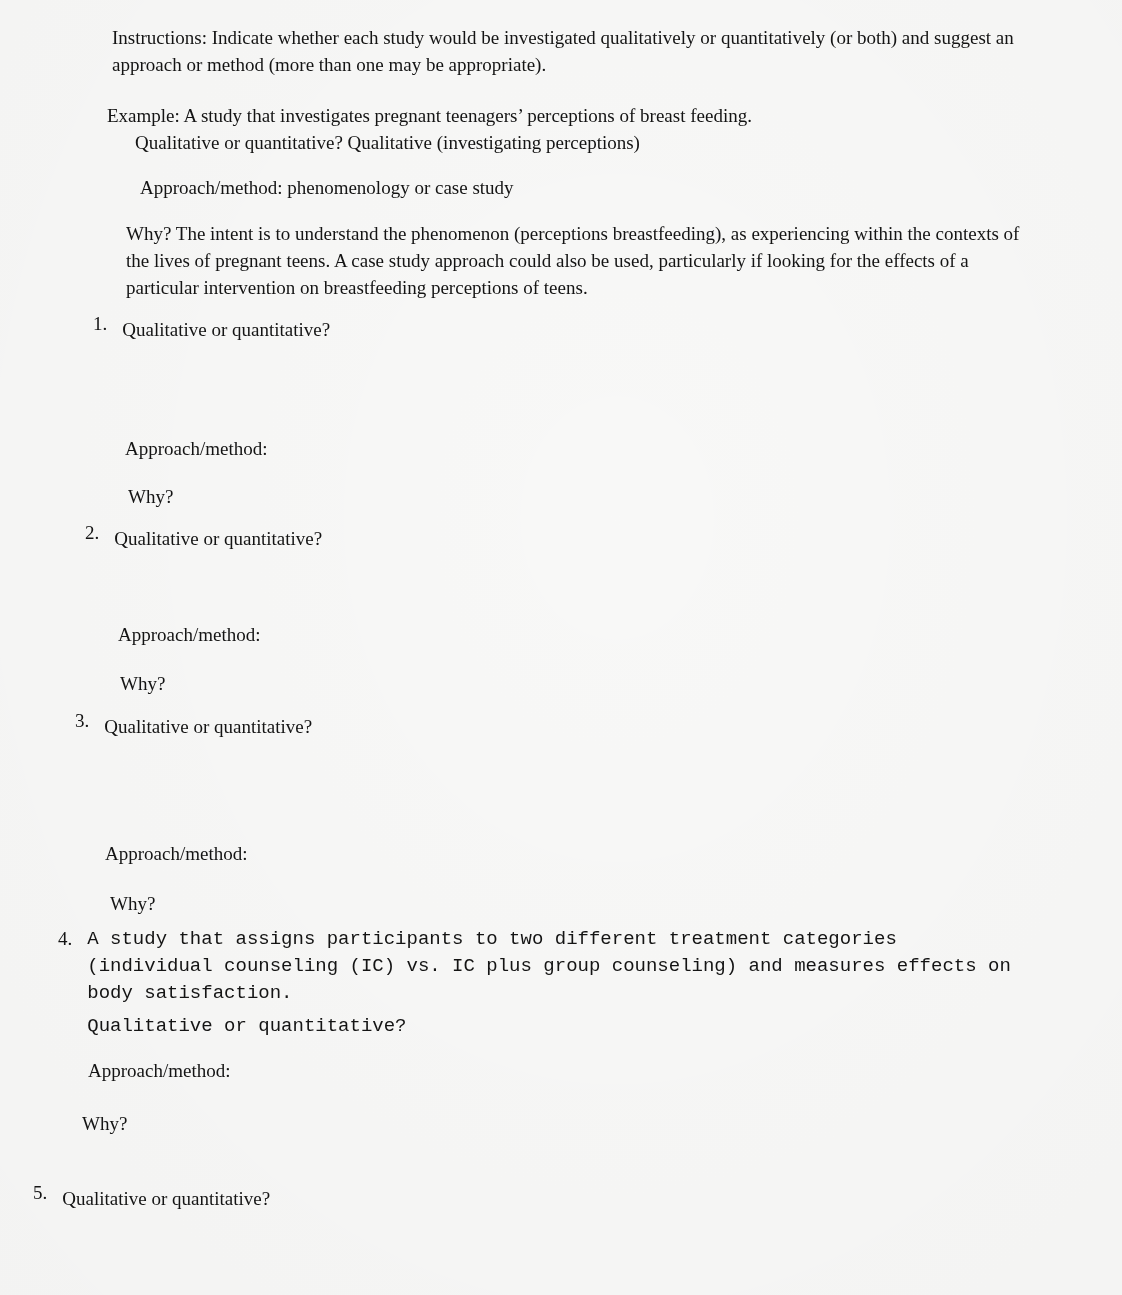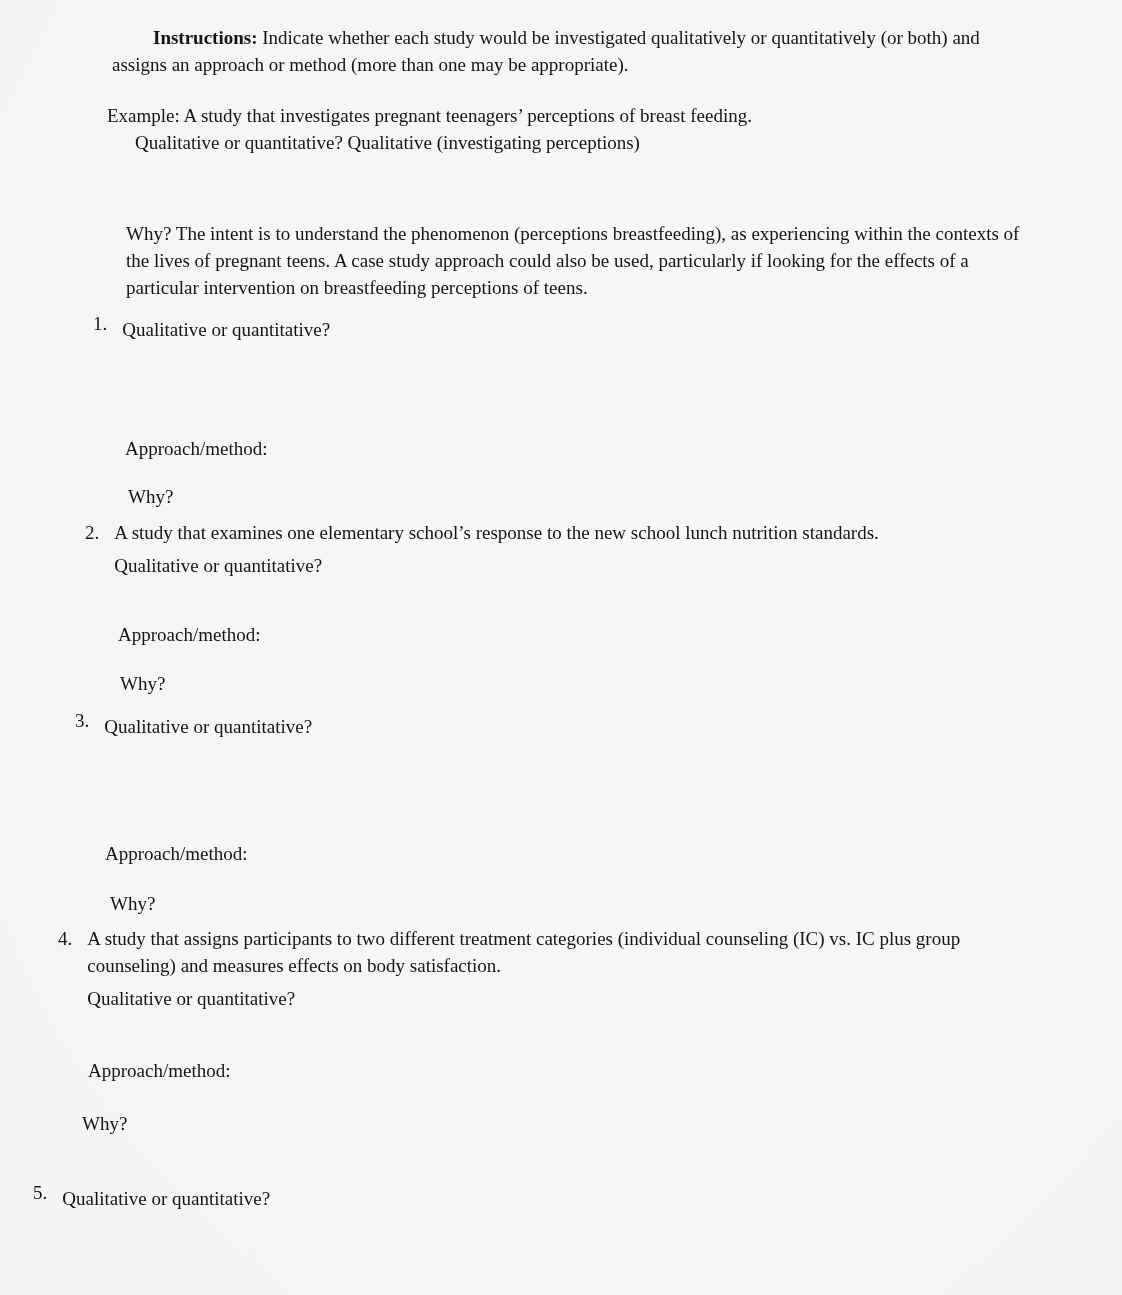--- a/index.html
+++ b/index.html
@@ -15,21 +15,21 @@
     background:
       radial-gradient(ellipse at 55% 40%, rgba(0,0,0,0.015), rgba(0,0,0,0.035)),
       #fcfcfb;
     overflow: hidden;
     font-family: "Liberation Serif", "DejaVu Serif", serif;
     font-size: 19px;
     line-height: 1.42;
     color: #141414;
   }
   .abs { position: absolute; }
-  .bold { font-weight: bold; margin-left: 41px; }
+  .bold { font-weight: normal; }
   .item-row { display: flex; align-items: flex-start; }
   .item-number {
     flex: 0 0 auto;
     margin-right: 15px;
     white-space: nowrap;
   }
   .item-body { flex: 1 1 auto; }
   .prompt-line { display: block; margin-top: 6px; }
 
   
@@ -48,54 +48,54 @@
   #item-2 .item-body { max-width: 945px; }
   #item-2-approach   { left: 118px; top: 603px; }
   #item-2-why        { left: 120px; top: 652px; }
 
   #item-3            { left: 75px;  top: 708px;  width: 915px; }
   #item-3 .item-body { max-width: 880px; }
   #item-3-approach   { left: 105px; top: 822px; }
   #item-3-why        { left: 110px; top: 872px; }
 
   #item-4            { left: 58px;  top: 926px;  width: 968px; }
-  #item-4 .item-body { max-width: 933px; }
+  #item-4 .item-body { max-width: 933px; font-family: Liberation Mono, monospace; }
   #item-4-approach   { left: 88px;  top: 1039px; }
   #item-4-why        { left: 82px;  top: 1092px; }
 
   #item-5            { left: 33px;  top: 1180px; width: 940px; }
   #item-5 .item-body { max-width: 903px; }
 </style>
 </head>
 <body>
 
 <div class="page">
 
-  <p id="instructions" class="abs"><span class="bold">Instructions:</span><span> Indicate whether each study would be investigated qualitatively or quantitatively (or both) and assigns an approach or method (more than one may be appropriate).</span></p>
+  <p id="instructions" class="abs"><span class="bold">Instructions:</span><span> Indicate whether each study would be investigated qualitatively or quantitatively (or both) and suggest an approach or method (more than one may be appropriate).</span></p>
 
   <p id="example-title" class="abs"><span>Example:</span><span> A study that investigates pregnant teenagers’ perceptions of breast feeding.</span></p>
 
   <p id="example-qq" class="abs">Qualitative or quantitative? Qualitative (investigating perceptions)</p>
 
+  <p id="example-approach" class="abs">Approach/method: phenomenology or case study</p>
 
   <p id="example-why" class="abs">Why? The intent is to understand the phenomenon (perceptions breastfeeding), as experiencing within the contexts of the lives of pregnant teens. A case study approach could also be used, particularly if looking for the effects of a particular intervention on breastfeeding perceptions of teens.</p>
 
   <div id="item-1" class="abs item-row">
     <span class="item-number">1.</span>
     <div class="item-body">
       <span class="prompt-line">Qualitative or quantitative?</span>
     </div>
   </div>
   <p id="item-1-approach" class="abs">Approach/method:</p>
   <p id="item-1-why" class="abs">Why?</p>
 
   <div id="item-2" class="abs item-row">
     <span class="item-number">2.</span>
     <div class="item-body">
-      <span>A study that examines one elementary school’s response to the new school lunch nutrition standards.</span>
       <span class="prompt-line">Qualitative or quantitative?</span>
     </div>
   </div>
   <p id="item-2-approach" class="abs">Approach/method:</p>
   <p id="item-2-why" class="abs">Why?</p>
 
   <div id="item-3" class="abs item-row">
     <span class="item-number">3.</span>
     <div class="item-body">
       <span class="prompt-line">Qualitative or quantitative?</span>

